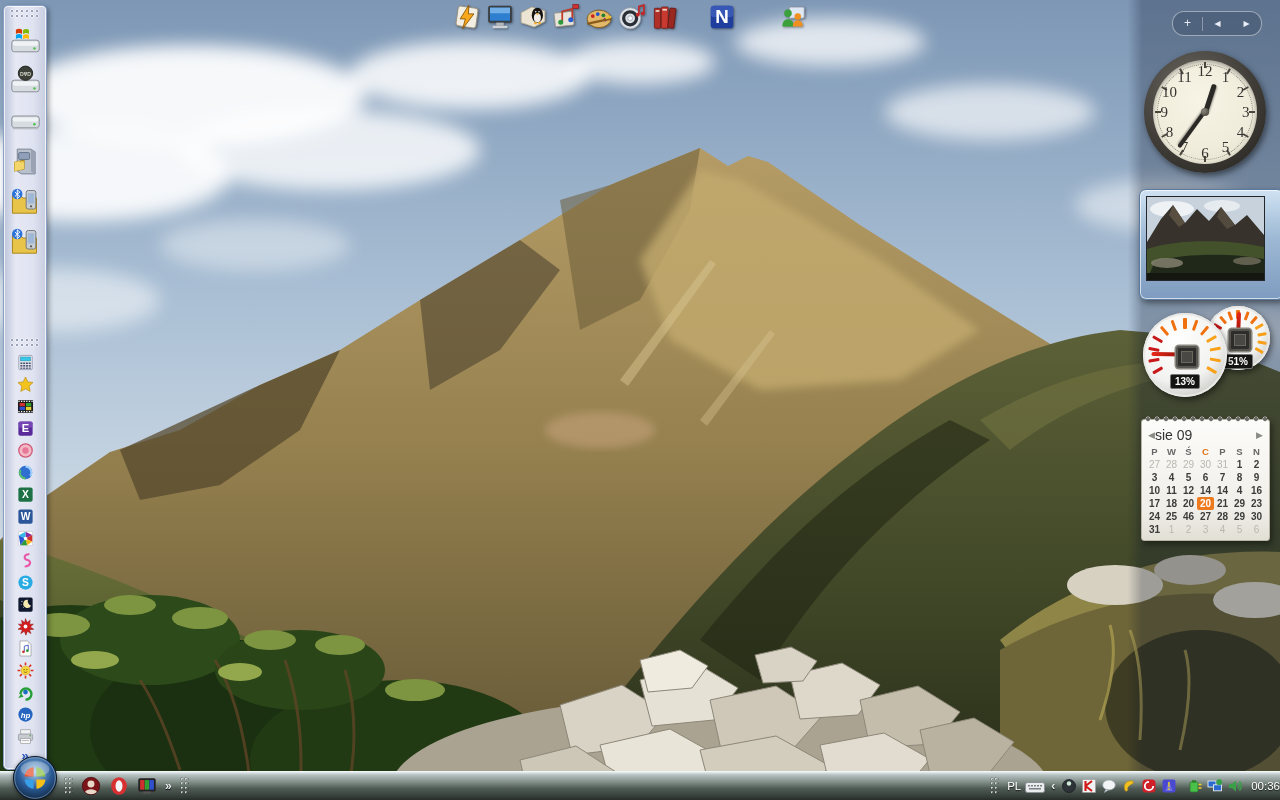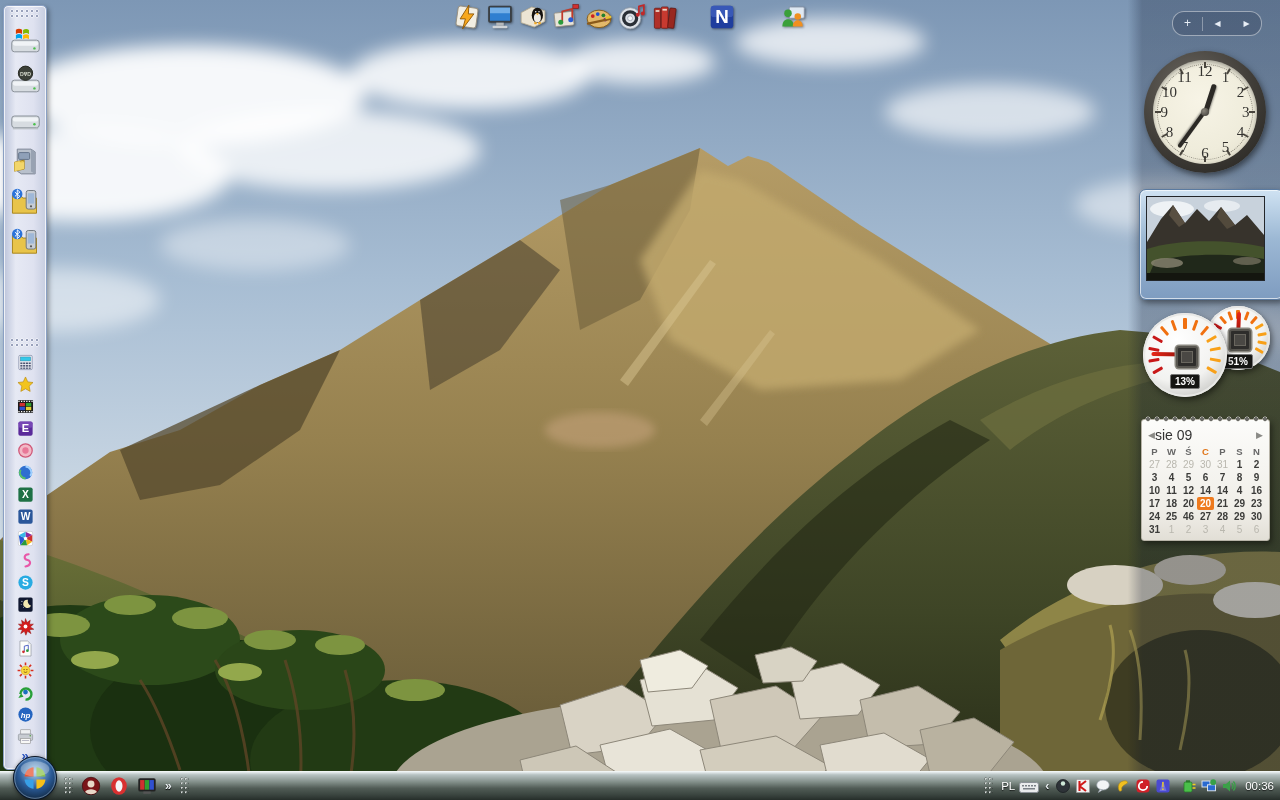--- a/index.html
+++ b/index.html
@@ -39,21 +39,21 @@
     background:linear-gradient(180deg,#e9eff0 0,#b7c2c2 10%,#7d8a84 38%,#515c56 58%,#3a443f 82%,#262e2a 100%);
     border-top:1px solid #f0f5f5;display:flex;align-items:center}
   #start-orb{position:absolute;left:12px;top:-17px;width:46px;height:46px;z-index:6;cursor:pointer;
     filter:drop-shadow(0 1px 2px rgba(0,0,0,.5))}
   .tgrip{width:9px;height:18px;margin:0 4px;cursor:grab;
     background-image:radial-gradient(circle at 1.6px 1.6px,#d6dcda 0.9px,rgba(0,0,0,.35) 1.2px,transparent 1.6px);
     background-size:4px 4.5px}
   #quick-launch{display:flex;align-items:center;margin-left:64px}
   #quick-launch .dock-icon{width:22px;height:22px;margin:0 3px;cursor:pointer}
   .bar-chevron{color:#e8eef0;font-weight:bold;font-size:12px;margin:0 4px;cursor:pointer;text-shadow:0 1px 1px #000}
-  #tray{margin-left:auto;display:flex;align-items:center;gap:4px;padding-right:6px}
+  #tray{margin-left:auto;display:flex;align-items:center;gap:4px;}
   #tray .dock-icon{width:16px;height:16px;cursor:pointer}
   .tray-text{color:#fff;font-size:11.5px;text-shadow:0 1px 1px rgba(0,0,0,.7);cursor:pointer}
   #kbd-icon{width:20px;height:13px;cursor:pointer}
   #tray-clock{font-size:11.5px;color:#fff;margin-left:4px;text-shadow:0 1px 1px rgba(0,0,0,.7);cursor:pointer}
 
   
   #sb-control{position:absolute;top:11px;right:18px;width:88px;height:23px;z-index:3;
     border:1px solid rgba(255,255,255,.45);border-radius:12px;background:rgba(25,38,60,.22);
     display:flex;align-items:center;color:#e8eef6;font-size:12px}
   #sb-control .sbc{flex:1;text-align:center;cursor:pointer;line-height:21px}

